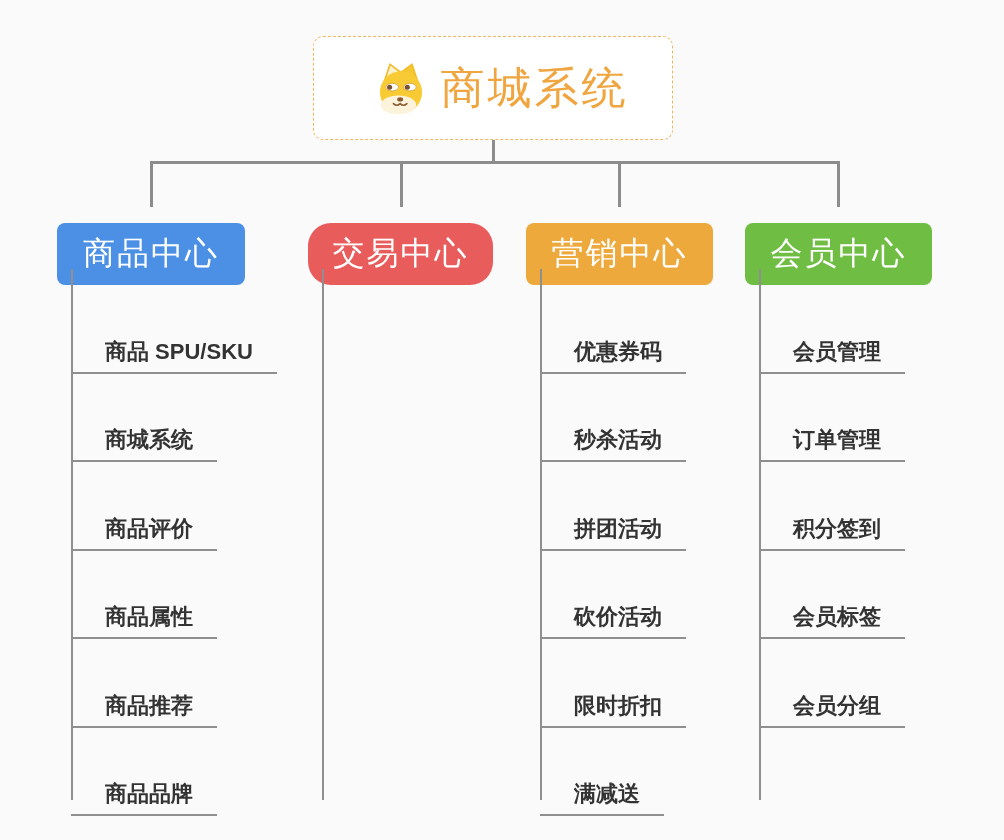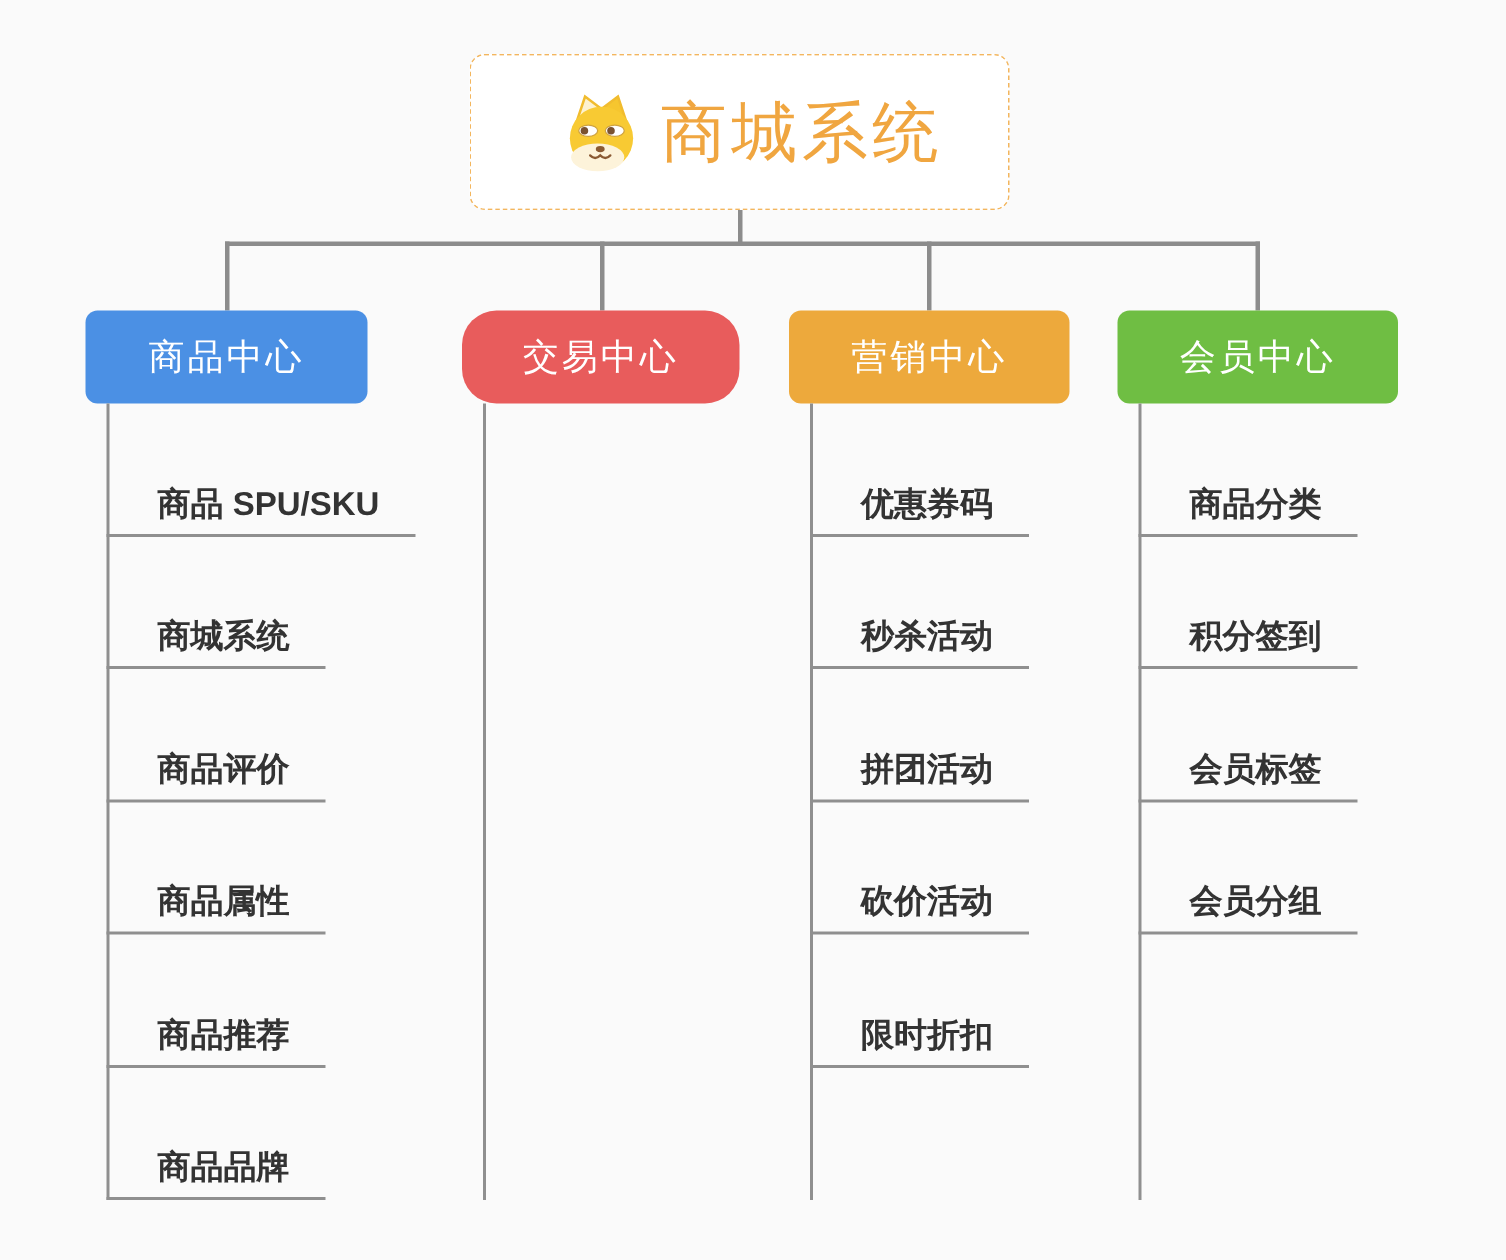--- a/index.html
+++ b/index.html
@@ -46,22 +46,23 @@
   
   .branch{position:absolute;top:207px;}
   .branch-0{left:57px;width:188px;}
   .branch-1{left:308px;width:185px;}
   .branch-2{left:526px;width:187px;}
   .branch-3{left:745px;width:187px;}
 
   .hdr{
     height:62px;border-radius:8px;
     display:flex;align-items:center;justify-content:center;
-    color:#ffffff;font-size:24px;letter-spacing:2px;
+    color:#ffffff;font-size:32px;letter-spacing:2px;
     white-space:nowrap;
+    margin-top:16px;
   }
   .branch-stem{
     position:absolute;left:14px;top:62px;
     width:2px;height:531px;background:#8f8f8f;
   }
   .items{position:relative;}
   .item{
     height:88.5px;
     display:flex;align-items:flex-end;font-weight:bold;
   }
@@ -145,29 +146,35 @@
         </div>
         <div class="item">
           <span>拼团活动</span>
         </div>
         <div class="item">
           <span>砍价活动</span>
         </div>
         <div class="item">
           <span>限时折扣</span>
         </div>
+        <div class="item">
+          <span>满减送</span>
+        </div>
       </div>
   </div>
 
   <div class="branch branch-3">
     <div class="hdr" style="background: rgb(111, 190, 67);">会员中心</div>
     <div class="branch-stem"></div>
     <div class="items">
         <div class="item">
-          <span>商品分类</span>
+          <span>会员管理</span>
+        </div>
+        <div class="item">
+          <span>订单管理</span>
         </div>
         <div class="item">
           <span>积分签到</span>
         </div>
         <div class="item">
           <span>会员标签</span>
         </div>
         <div class="item">
           <span>会员分组</span>
         </div>

